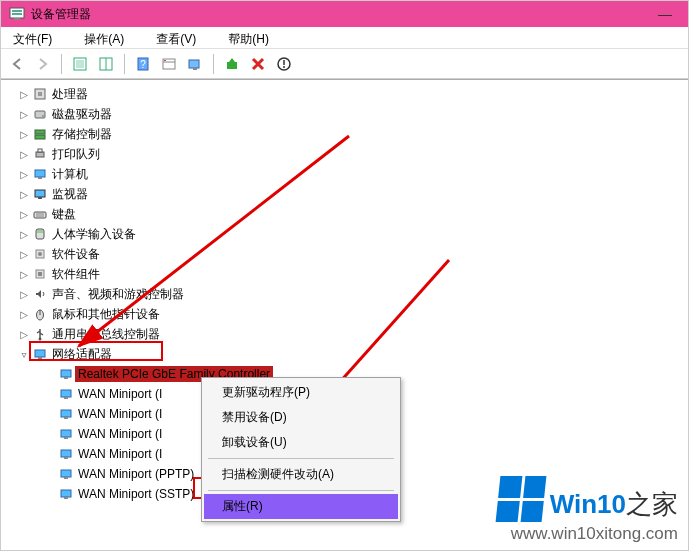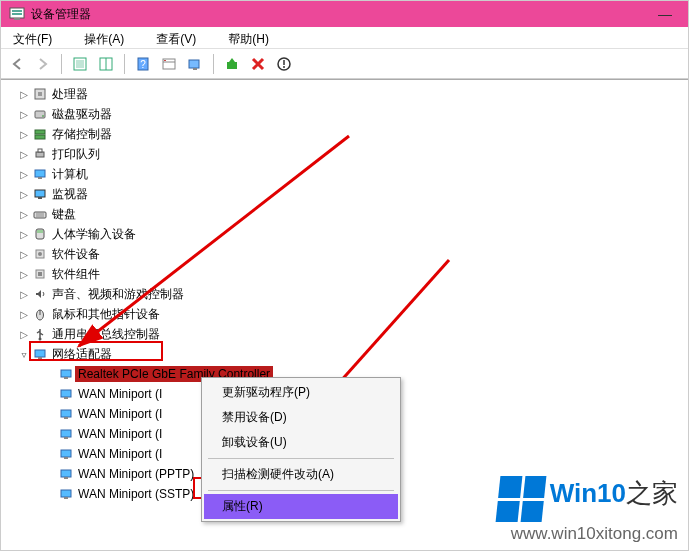--- a/index.html
+++ b/index.html
@@ -124,21 +124,21 @@
     pointer-events: none;
   }
 
   
   .watermark {
     position: absolute;
     right: 10px; bottom: 6px;
     text-align: right;
   }
   .watermark .logo {
-    display:flex; align-items:flex-start; justify-content:flex-end; gap:6px;
+    display:flex; align-items:flex-end; justify-content:flex-end; gap:6px;
   }
   .watermark .winlogo {
     width: 46px; height: 46px;
     display:grid; grid-template-columns:1fr 1fr; grid-template-rows:1fr 1fr; gap:3px;
     transform: skewX(-6deg);
   }
   .watermark .winlogo div { background:#0078d7; }
   .watermark .brand { font-size: 26px; font-weight: 300; color:#333; }
   .watermark .brand b { color:#0078d7; font-weight: 600; }
   .watermark .url { font-size: 17px; color:#666; margin-top:2px; }

